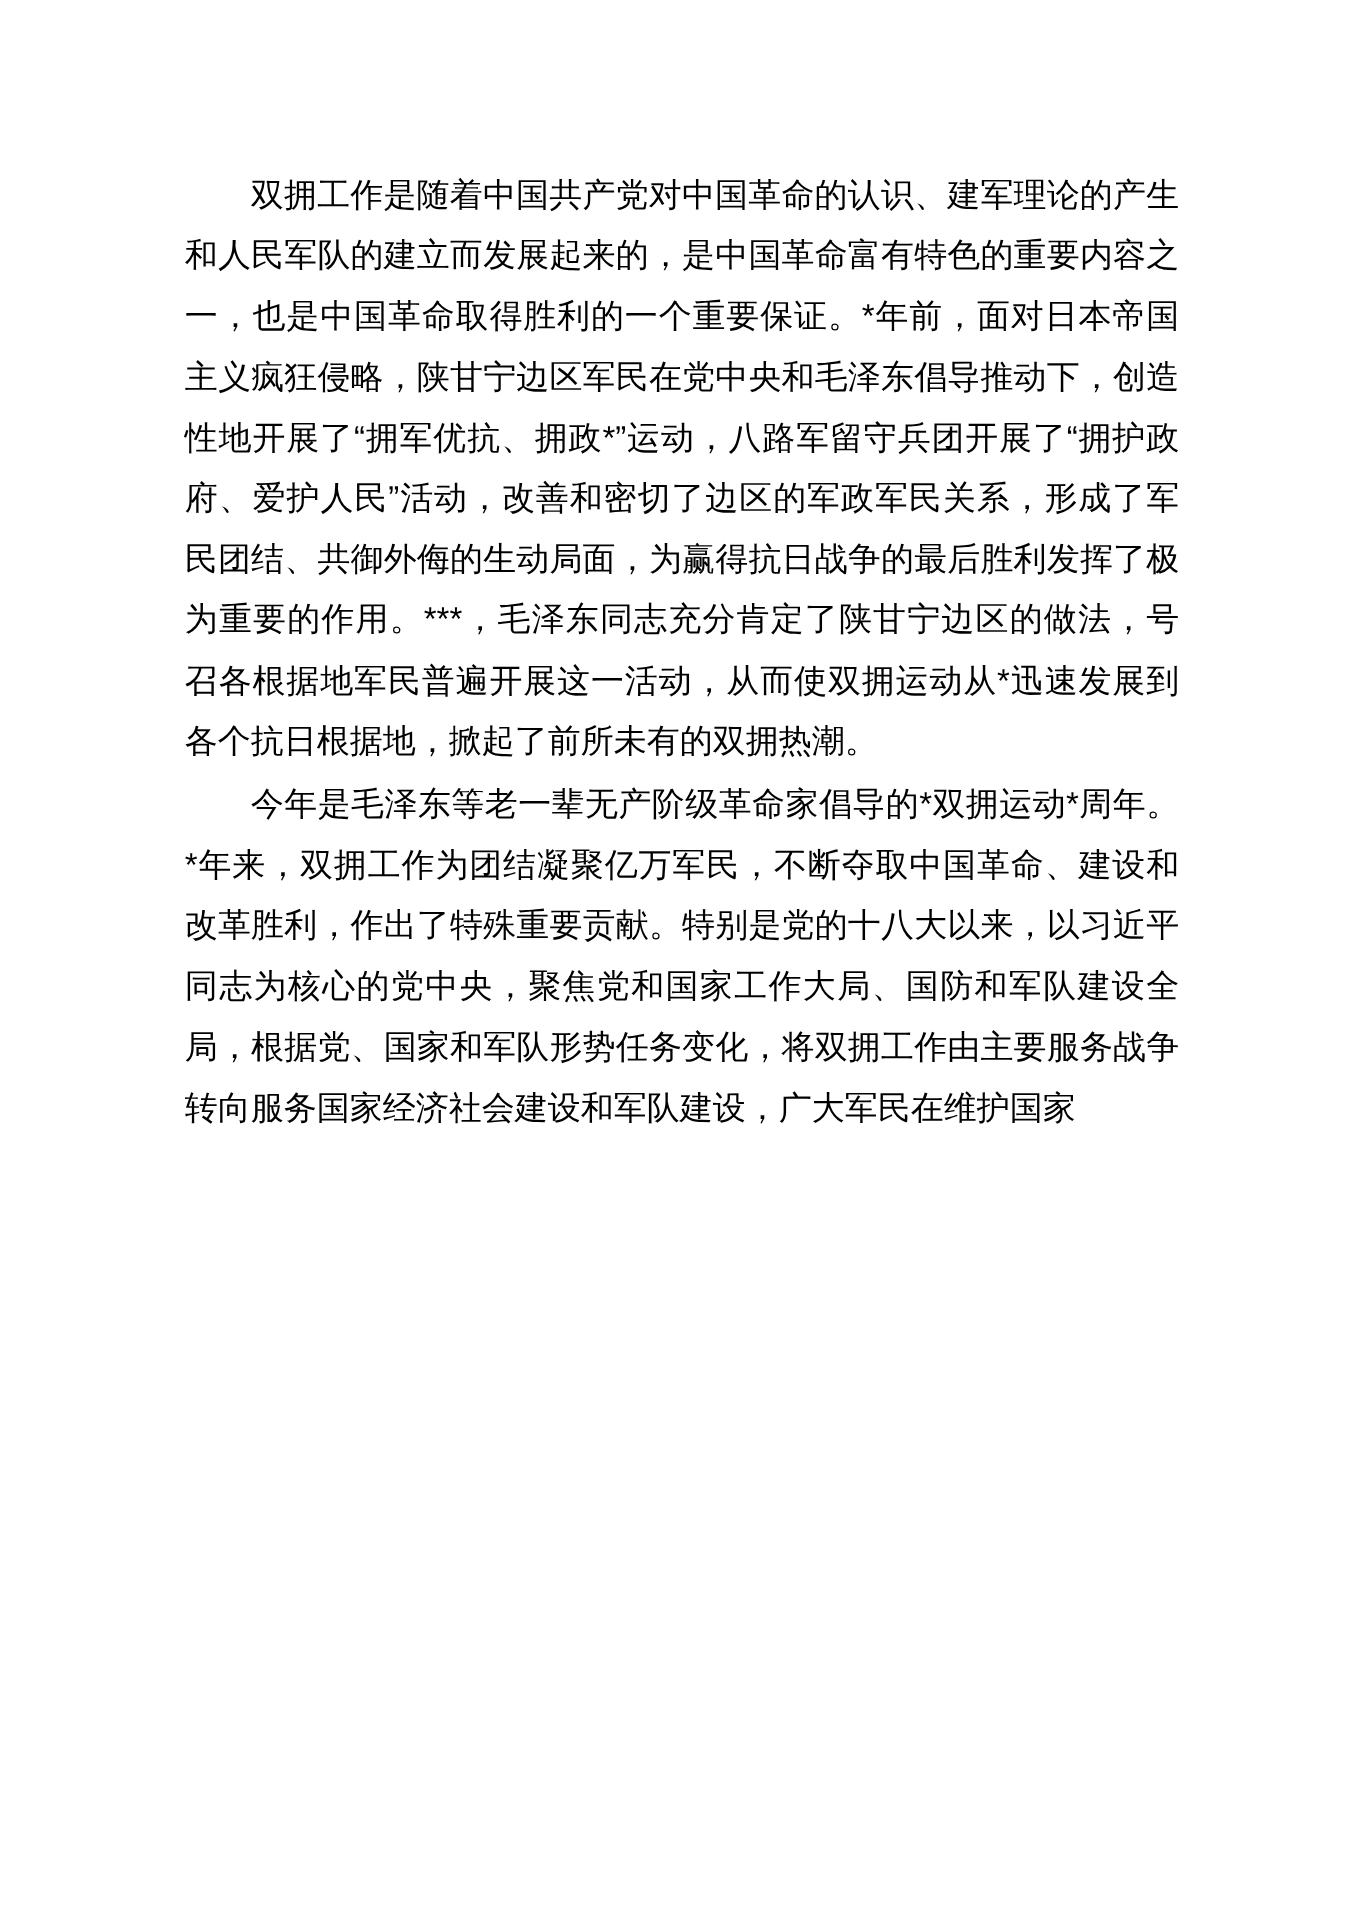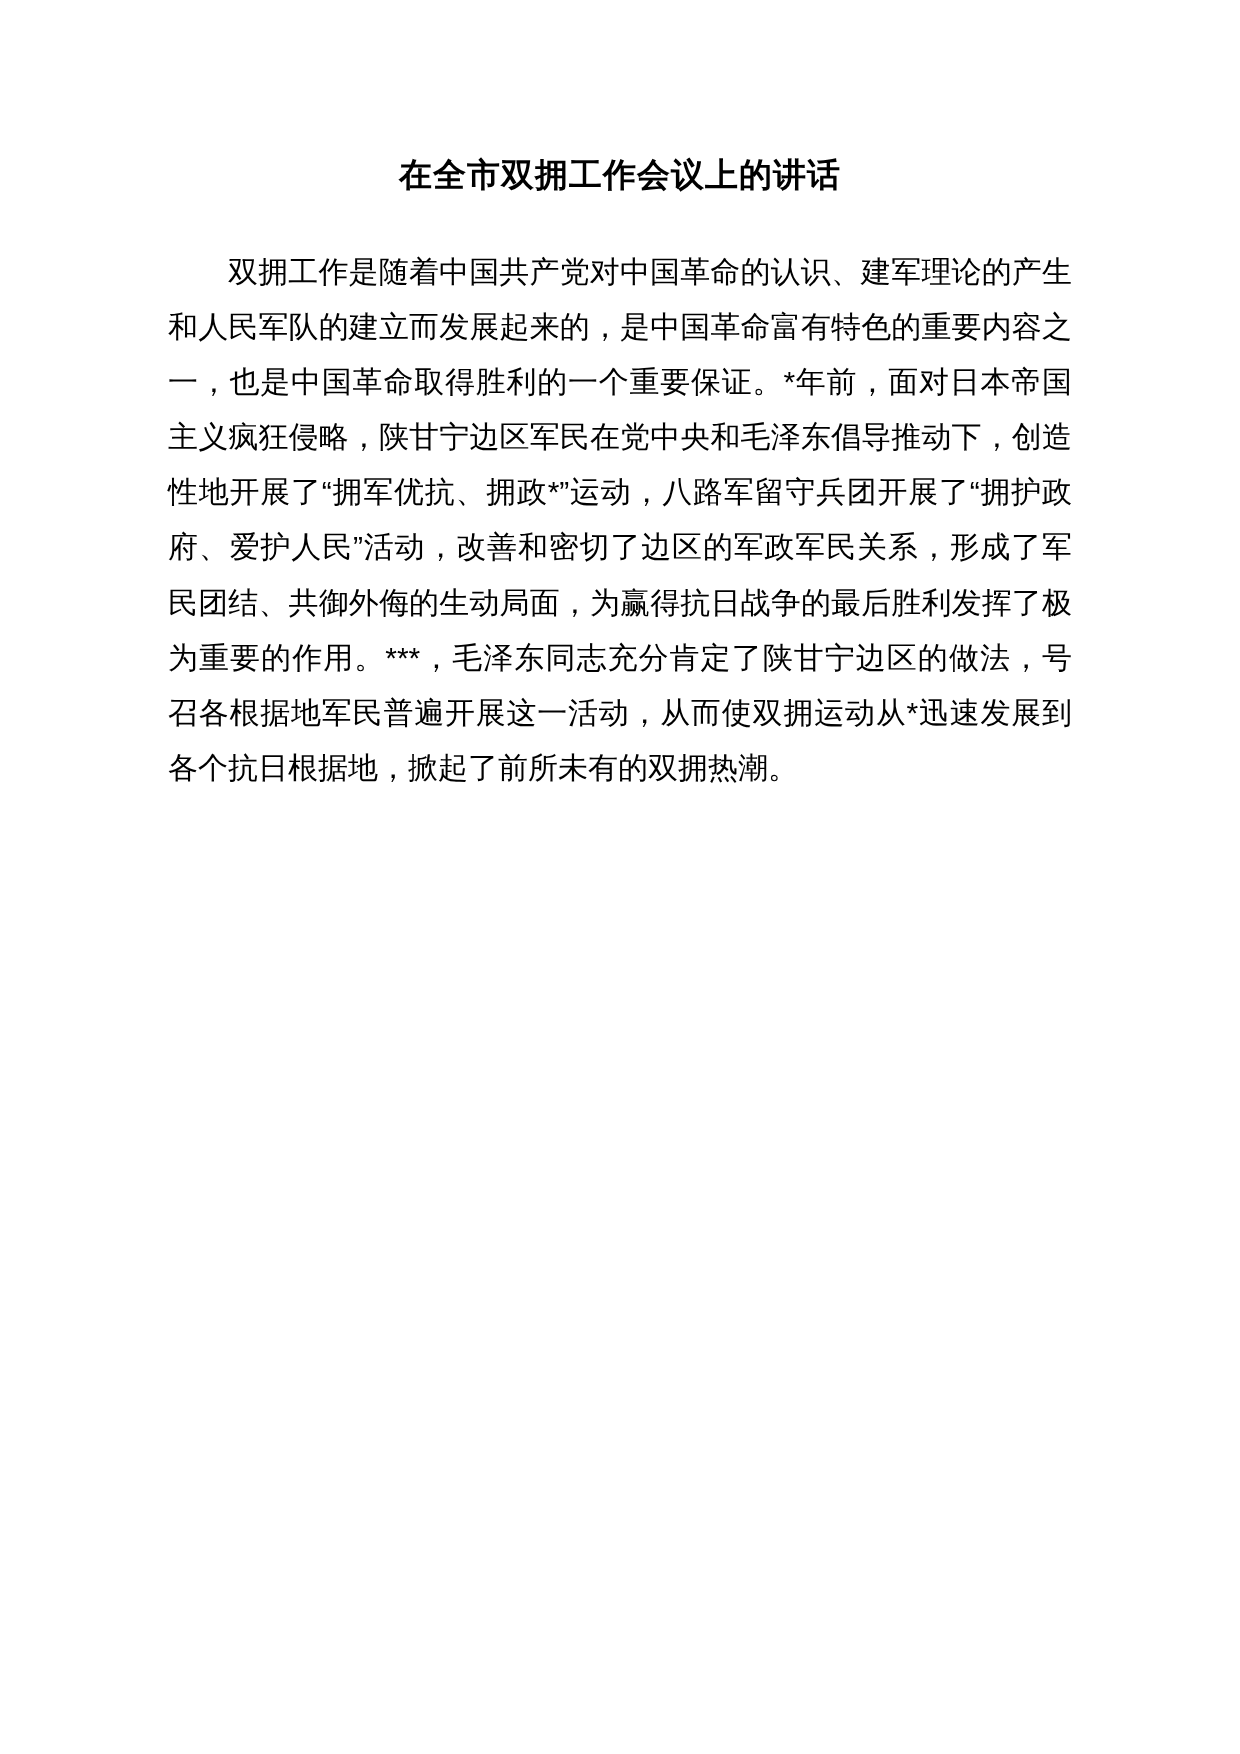--- a/index.html
+++ b/index.html
@@ -41,17 +41,17 @@
   .para {
     margin: 0 0 2px 0;
     text-indent: 2em;
     white-space: pre-wrap;
   }
 </style>
 </head>
 <body>
 
 <div class="page">
-  <h1 class="doc-title">在全市双拥工作会议上的讲话</h1>
   <div class="doc-body">
     <p class="para">双拥工作是随着中国共产党对中国革命的认识、建军理论的产生和人民军队的建立而发展起来的，是中国革命富有特色的重要内容之一，也是中国革命取得胜利的一个重要保证。*年前，面对日本帝国主义疯狂侵略，陕甘宁边区军民在党中央和毛泽东倡导推动下，创造性地开展了“拥军优抗、拥政*”运动，八路军留守兵团开展了“拥护政府、爱护人民”活动，改善和密切了边区的军政军民关系，形成了军民团结、共御外侮的生动局面，为赢得抗日战争的最后胜利发挥了极为重要的作用。***，毛泽东同志充分肯定了陕甘宁边区的做法，号召各根据地军民普遍开展这一活动，从而使双拥运动从*迅速发展到各个抗日根据地，掀起了前所未有的双拥热潮。</p>
+    <p class="para">今年是毛泽东等老一辈无产阶级革命家倡导的*双拥运动*周年。*年来，双拥工作为团结凝聚亿万军民，不断夺取中国革命、建设和改革胜利，作出了特殊重要贡献。特别是党的十八大以来，以习近平同志为核心的党中央，聚焦党和国家工作大局、国防和军队建设全局，根据党、国家和军队形势任务变化，将双拥工作由主要服务战争转向服务国家经济社会建设和军队建设，广大军民在维护国家</p>
   </div>
 </div>
 
 </body></html>

